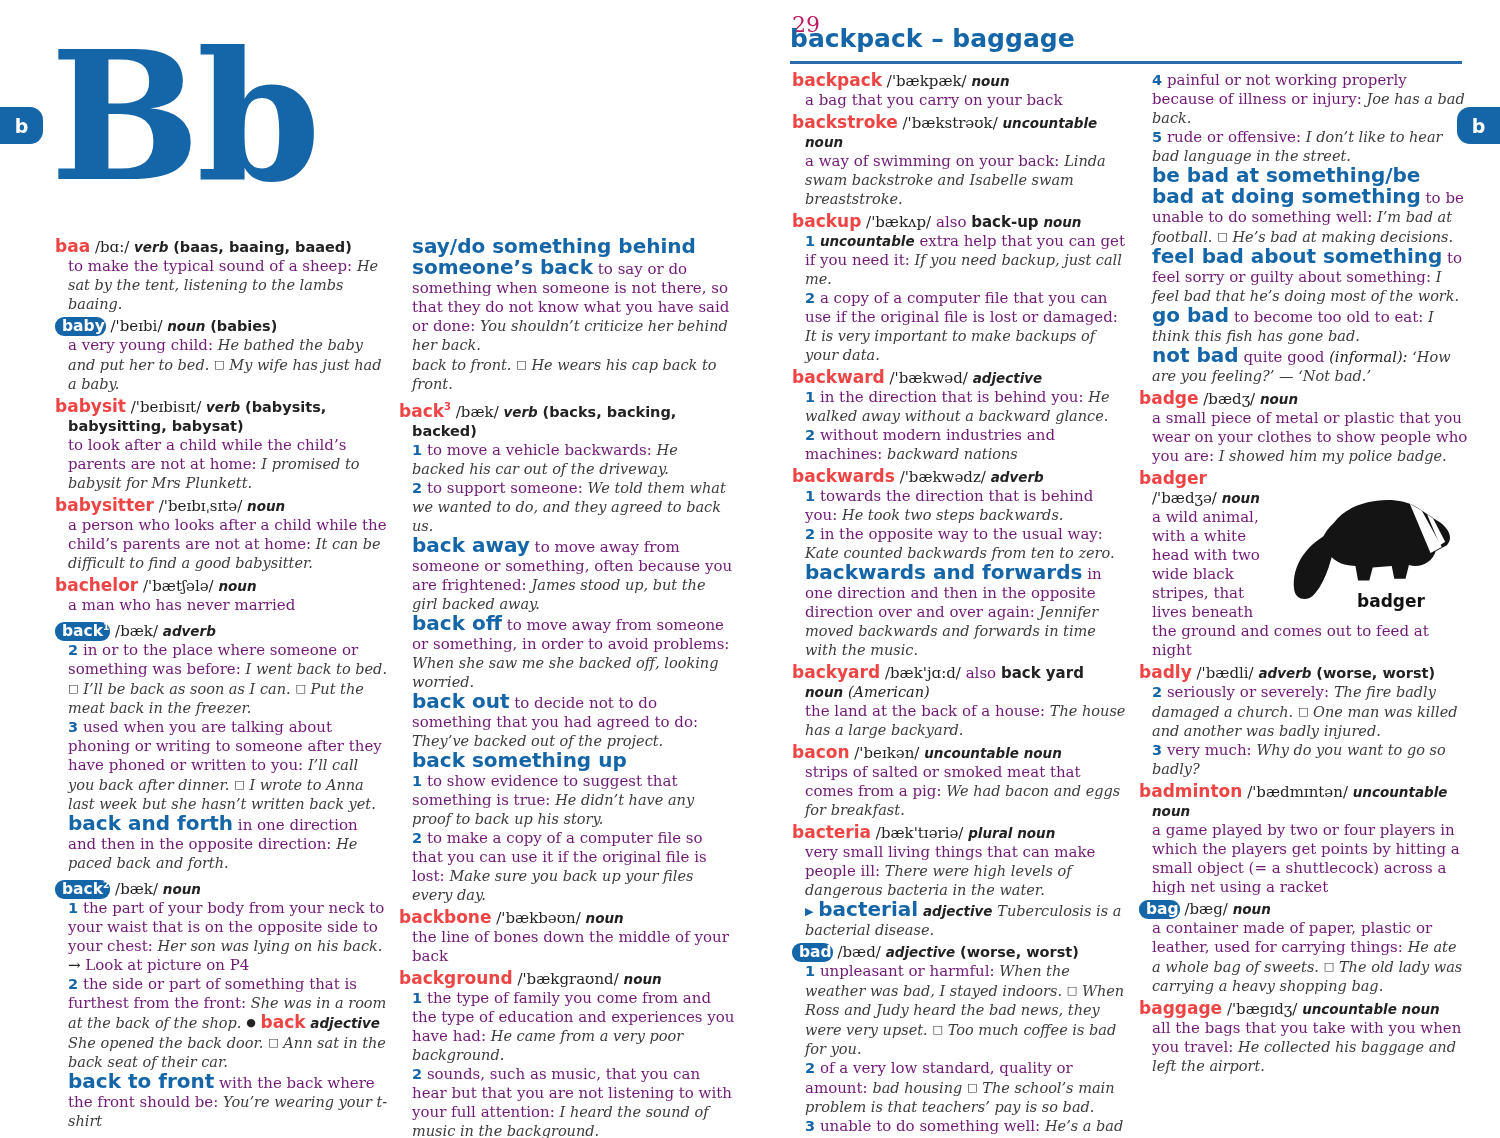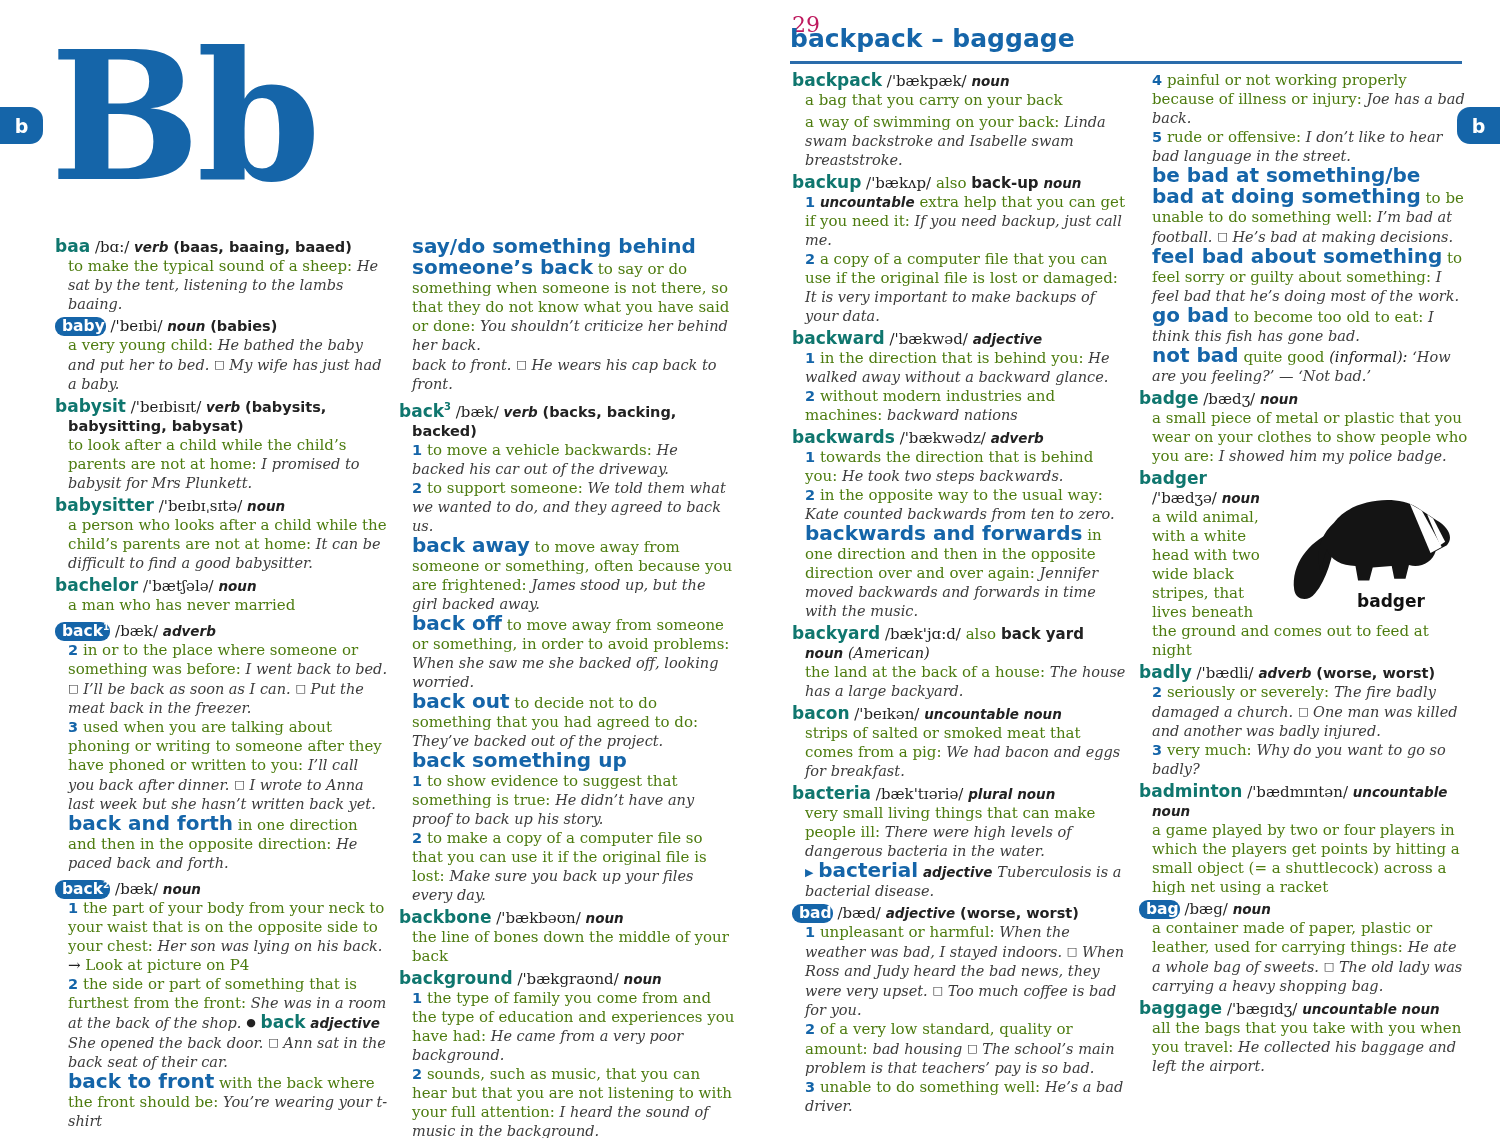--- a/index.html
+++ b/index.html
@@ -55,32 +55,32 @@
   #col1 { left:399px;  top:237px; width:336px; }
   #col2 { left:792px;  top:71px;  width:334px; }
   #col3 { left:1139px; top:71px;  width:330px; }
 
   .entry { margin:0 0 3px 0; }
   .ln { margin:0; font-size:15px; line-height:19px; }
   .ind0 { padding-left:13px; text-indent:-13px; }
   .ind1 { padding-left:13px; }
 
   
-  .sg-hw   { font-family:"DejaVu Sans",sans-serif; font-weight:bold; color:#0f766e; font-size:17px; }
+  .sg-hw   { font-family:"DejaVu Sans",sans-serif; font-weight:bold; color:#ef4444; font-size:17px; }
   .sg-hw sup { font-size:10px; }
   .sg-pill {
     font-family:"DejaVu Sans",sans-serif; font-weight:bold; color:#fff;
     background:#1565a9; border-radius:9px; padding:0 1px 1px 7px; font-size:15.5px;
     white-space:nowrap;
   }
   .sg-pill sup { font-size:9px; color:#fff; }
   .sg-pron { color:#1f1f1f; font-size:15px; }
   .sg-pos  { font-family:"DejaVu Sans",sans-serif; font-weight:bold; font-style:italic; font-size:13.5px; color:#222; }
   .sg-forms{ font-family:"DejaVu Sans",sans-serif; font-weight:bold; font-size:14.5px; color:#222; }
-  .sg-def  { color:#4d7c0f; }
+  .sg-def  { color:#701a75; }
   .sg-ex   { font-style:italic; color:#3c3c3c; font-size:14.5px; }
   .sg-exp  { font-style:italic; color:#222; font-size:14.5px; }
   .sg-num  { font-family:"DejaVu Sans",sans-serif; font-weight:bold; color:#1565a9; font-size:14.5px; }
   .sg-idiom{ font-family:"DejaVu Sans",sans-serif; font-weight:bold; color:#1565a9; font-size:20px; }
   .sg-bolddef { font-family:"DejaVu Sans",sans-serif; font-weight:bold; color:#222; font-size:15px; }
   .sg-sq   { color:#333; font-size:11px; vertical-align:2px; }
   .sg-blt  { color:#222; font-size:11px; vertical-align:2px; }
   .sg-arr  { color:#222; }
   .sg-tri  { color:#1565a9; font-size:11px; vertical-align:1px; }
 
@@ -173,20 +173,21 @@
         <p class="ln ind1"><span class="sg-num">2</span> <span class="sg-def">sounds, such as music, that you can hear but that you are not listening to with your full attention:</span> <span class="sg-ex">I heard the sound of music in the background.</span></p>
         <p class="ln ind1"><span class="sg-num">3</span> <span class="sg-def">the part of a picture that is behind the main things or people in it. Compare with</span>  </p>
       </div>
     </div>
   <div class="col" id="col2">
       <div class="entry">
         <p class="ln ind0"><span class="sg-hw">backpack</span> <span class="sg-pron">/'bækpæk/</span> <span class="sg-pos">noun</span></p>
         <p class="ln ind1"><span class="sg-def">a bag that you carry on your back</span></p>
       </div>
       <div class="entry">
+        <p class="ln ind0"><span class="sg-hw">backstroke</span> <span class="sg-pron">/'bækstrəʊk/</span> <span class="sg-pos">uncountable noun</span></p>
         <p class="ln ind1"><span class="sg-def">a way of swimming on your back:</span> <span class="sg-ex">Linda swam backstroke and Isabelle swam breaststroke.</span></p>
       </div>
       <div class="entry">
         <p class="ln ind0"><span class="sg-hw">backup</span> <span class="sg-pron">/'bækʌp/</span> <span class="sg-def">also</span> <span class="sg-bolddef">back-up</span> <span class="sg-pos">noun</span></p>
         <p class="ln ind1"><span class="sg-num">1</span> <span class="sg-pos">uncountable</span> <span class="sg-def">extra help that you can get if you need it:</span> <span class="sg-ex">If you need backup, just call me.</span></p>
         <p class="ln ind1"><span class="sg-num">2</span> <span class="sg-def">a copy of a computer file that you can use if the original file is lost or damaged:</span> <span class="sg-ex">It is very important to make backups of your data.</span></p>
       </div>
       <div class="entry">
         <p class="ln ind0"><span class="sg-hw">backward</span> <span class="sg-pron">/'bækwəd/</span> <span class="sg-pos">adjective</span></p>
         <p class="ln ind1"><span class="sg-num">1</span> <span class="sg-def">in the direction that is behind you:</span> <span class="sg-ex">He walked away without a backward glance.</span></p>

